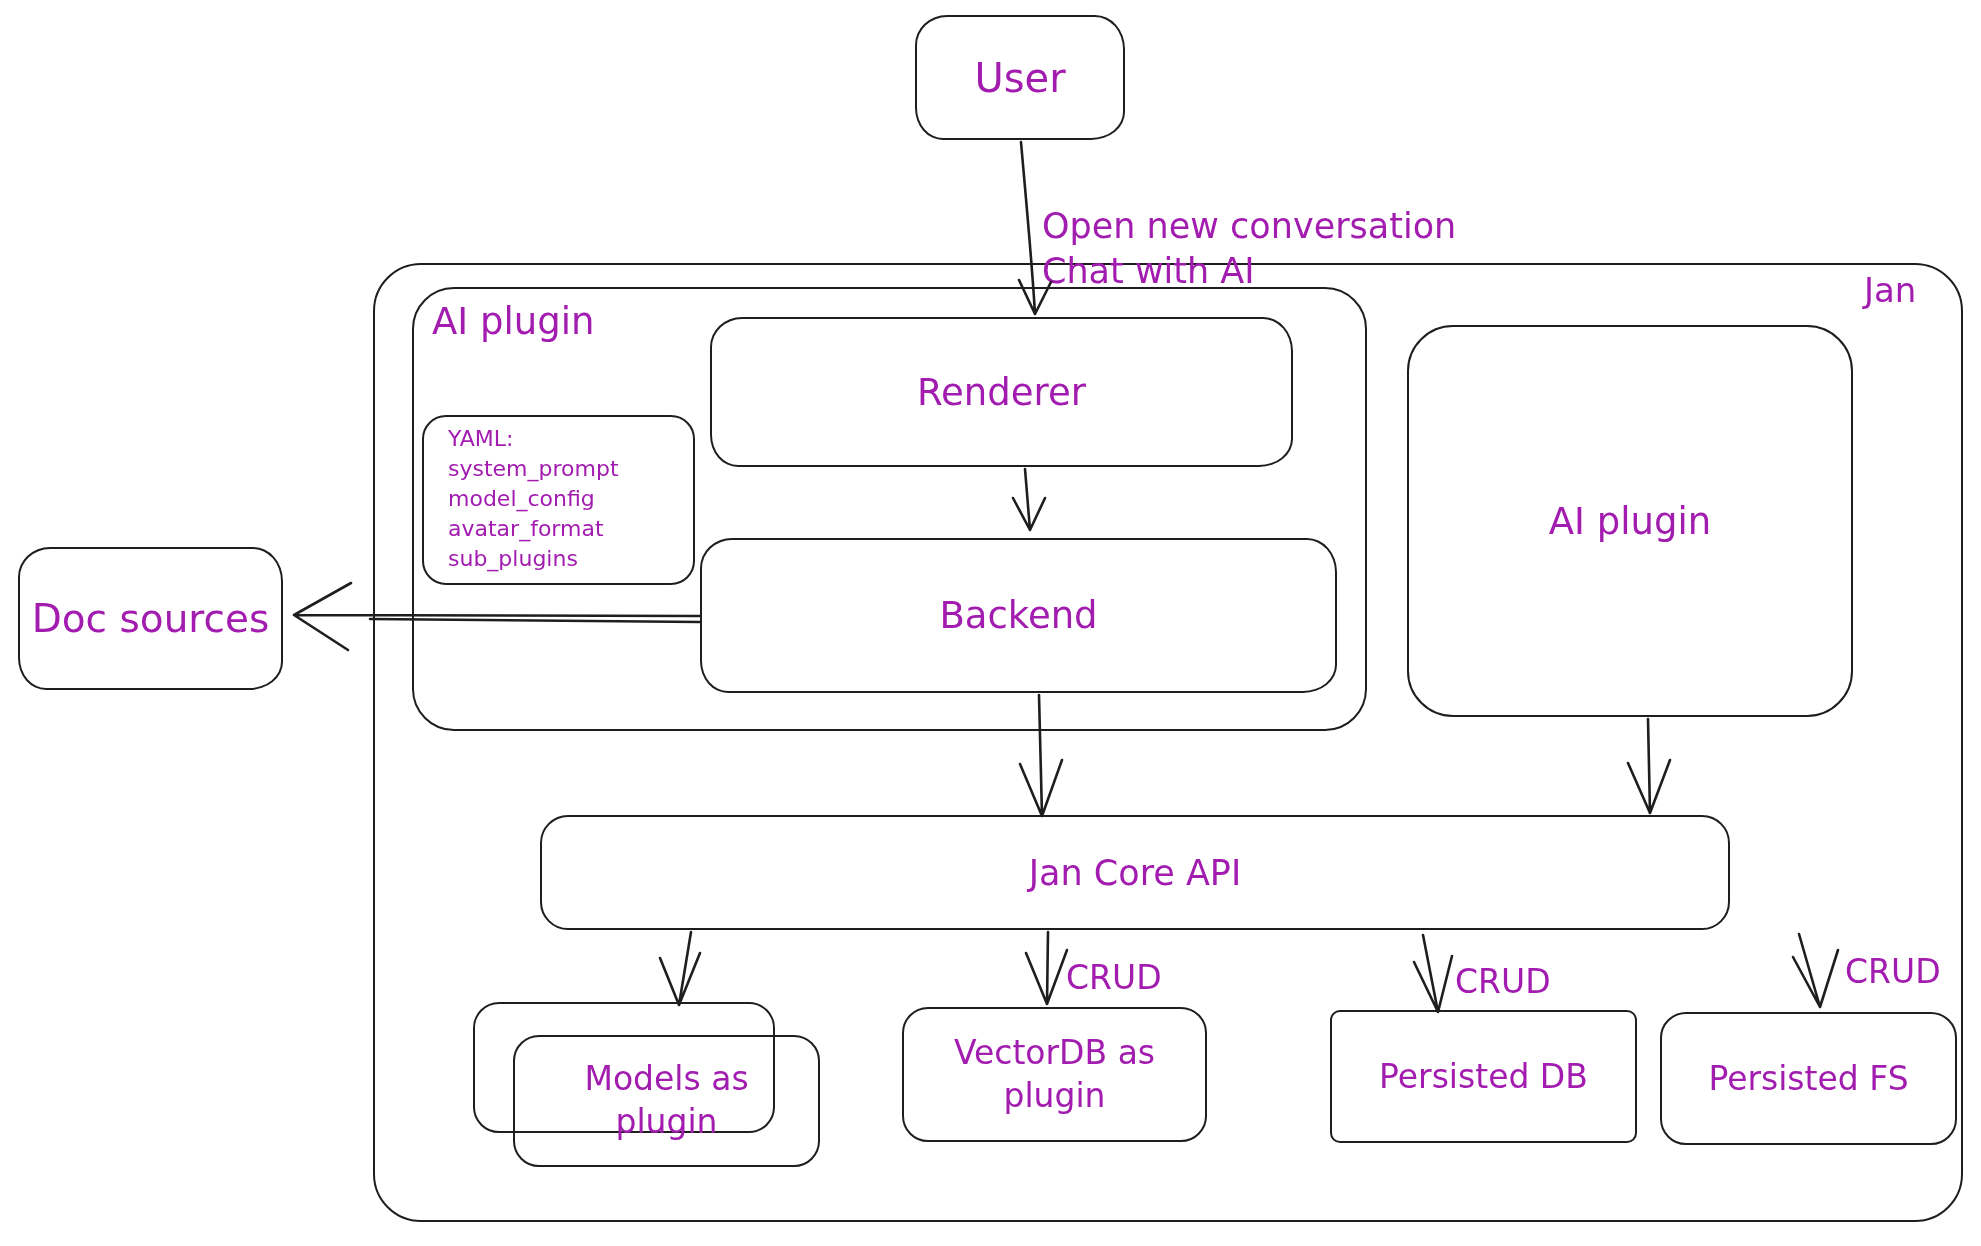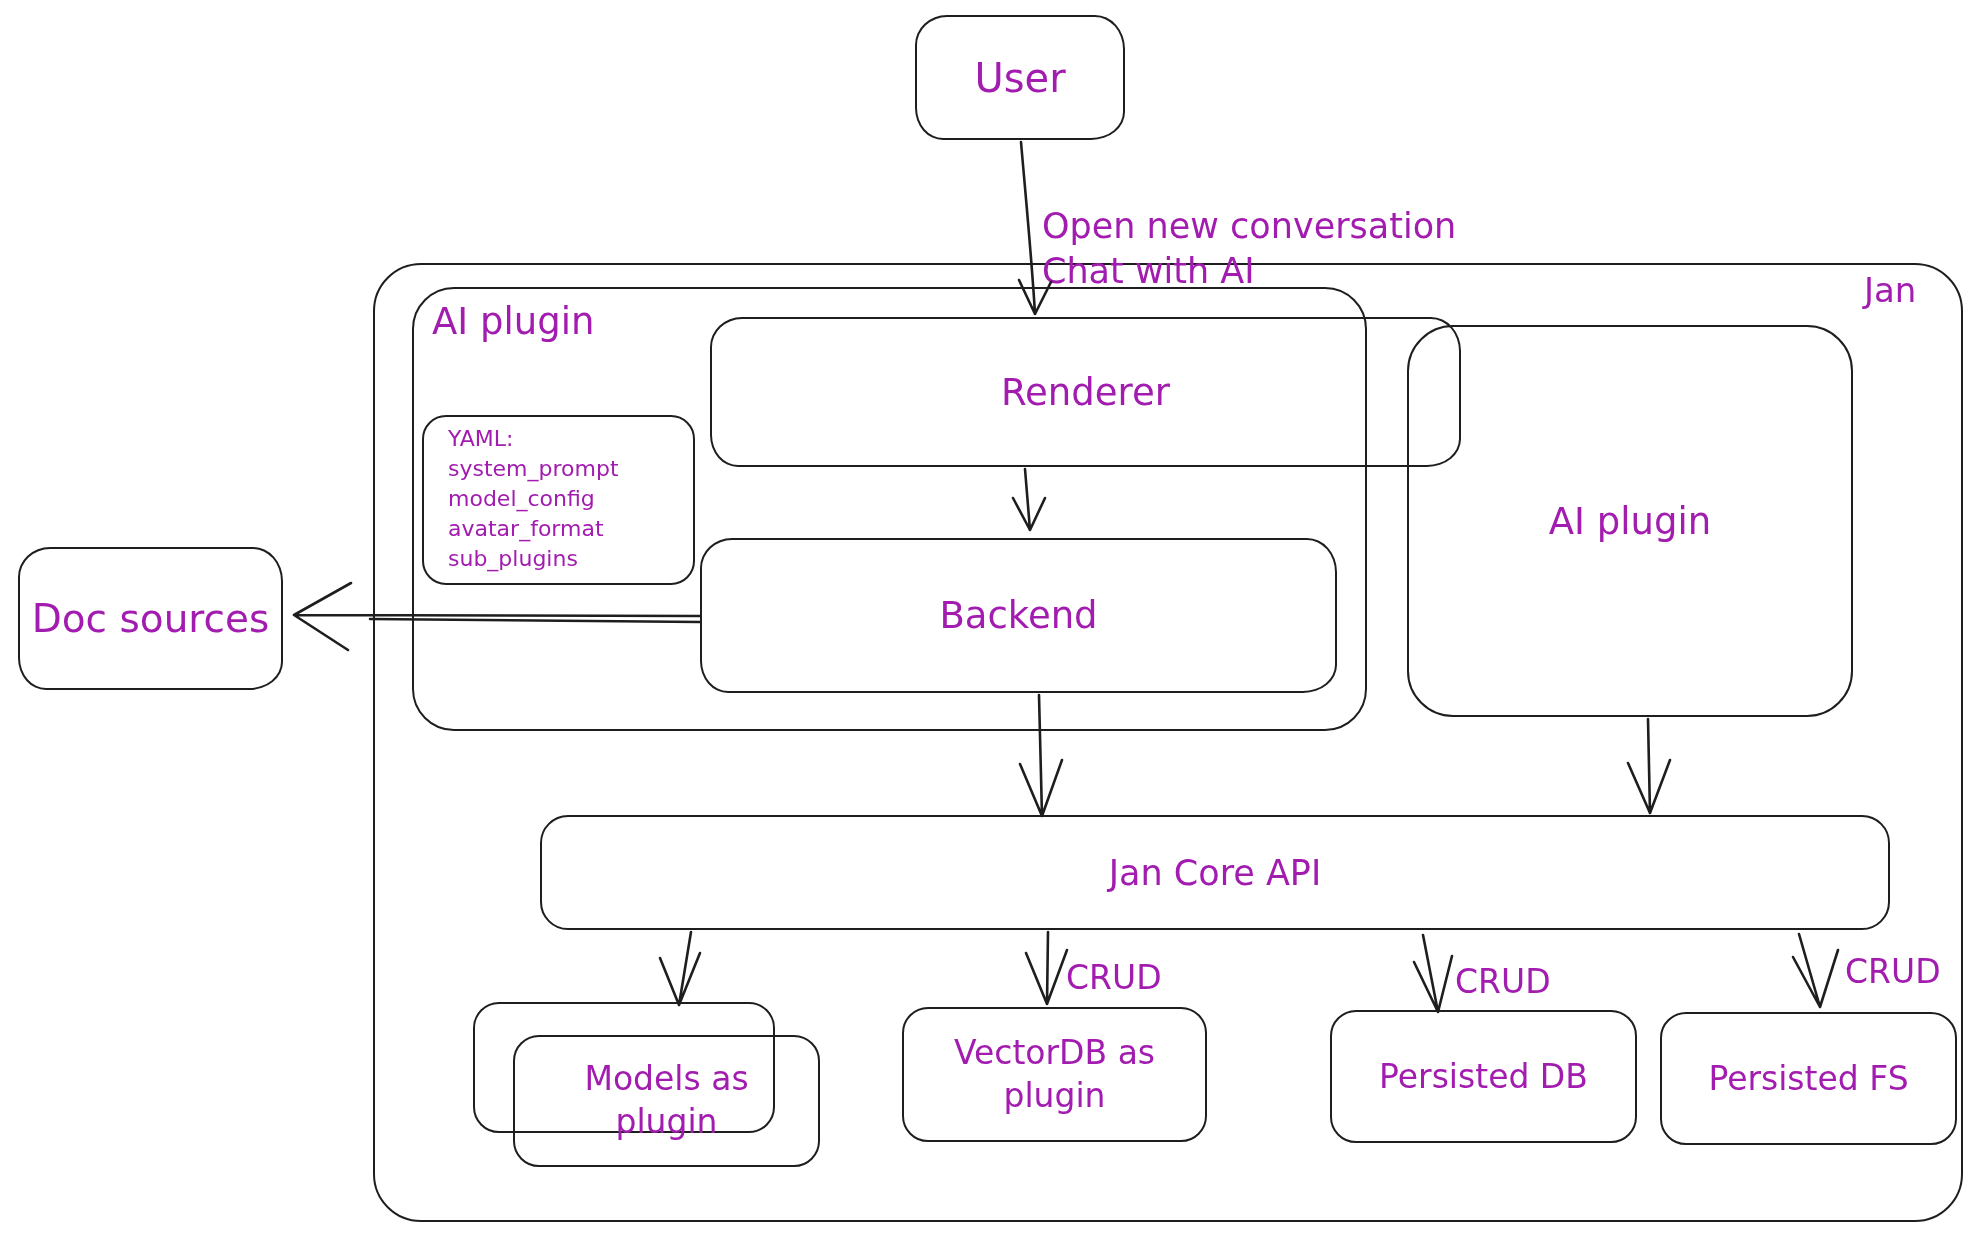--- a/index.html
+++ b/index.html
@@ -34,21 +34,21 @@
   <div class="box" style="left:915px;top:15px;width:210px;height:125px;">
     <span style="font-size:40px;">User</span>
   </div>
 
   <div class="box" style="left:373px;top:263px;width:1590px;height:959px;border-radius:48px;justify-content:flex-start;align-items:flex-end;"></div>
   <div class="label" style="left:1864px;top:270px;font-size:34px;">Jan</div>
 
   <div class="box" style="left:412px;top:287px;width:955px;height:444px;border-radius:42px;"></div>
   <div class="label big-text" style="left:432px;top:300px;">AI plugin</div>
 
-  <div class="box" style="left:710px;top:317px;width:751px;height:150px;">
+  <div class="box" style="left:710px;top:317px;width:583px;height:150px;">
     <span class="big-text">Renderer</span>
   </div>
 
   <div class="box" style="left:422px;top:415px;width:273px;height:170px;border-radius:24px;align-items:flex-start;justify-content:flex-start;"></div>
   <div class="label" style="left:448px;top:424px;font-size:22px;line-height:30px;text-align:left;">
     <div>YAML:</div>
     <div>system_prompt</div>
     <div>model_config</div>
     <div>avatar_format</div>
     <div>sub_plugins</div>
@@ -59,36 +59,36 @@
   </div>
 
   <div class="box" style="left:18px;top:547px;width:265px;height:143px;">
     <span style="font-size:39px;">Doc sources</span>
   </div>
 
   <div class="box" style="left:1407px;top:325px;width:446px;height:392px;border-radius:46px;">
     <span class="big-text">AI plugin</span>
   </div>
 
-  <div class="box" style="left:540px;top:815px;width:1350px;height:115px;border-radius:28px;">
+  <div class="box" style="left:540px;top:815px;width:1190px;height:115px;border-radius:28px;">
     <span style="font-size:35px;">Jan Core API</span>
   </div>
 
   <div class="box" style="left:473px;top:1002px;width:302px;height:131px;border-radius:26px;"></div>
   <div class="box" style="left:513px;top:1035px;width:307px;height:132px;border-radius:26px;">
     <span style="font-size:33px;line-height:1.3;">Models as</span>
     <span style="font-size:33px;line-height:1.3;">plugin</span>
   </div>
 
   <div class="box" style="left:902px;top:1007px;width:305px;height:135px;border-radius:26px;">
     <span style="font-size:33px;line-height:1.3;">VectorDB as</span>
     <span style="font-size:33px;line-height:1.3;">plugin</span>
   </div>
 
-  <div class="box" style="left:1330px;top:1010px;width:307px;height:133px;border-radius:26px;">
+  <div class="box" style="left:1330px;top:1010px;width:307px;height:133px;border-radius:10px;">
     <span style="font-size:33px;">Persisted DB</span>
   </div>
 
   <div class="box" style="left:1660px;top:1012px;width:297px;height:133px;border-radius:26px;">
     <span style="font-size:33px;">Persisted FS</span>
   </div>
 
   <div class="label" style="left:1042px;top:156px;font-size:35px;line-height:45px;text-align:left;margin-top:48px;">
     <div>Open new conversation</div>
     <div>Chat with AI</div>

